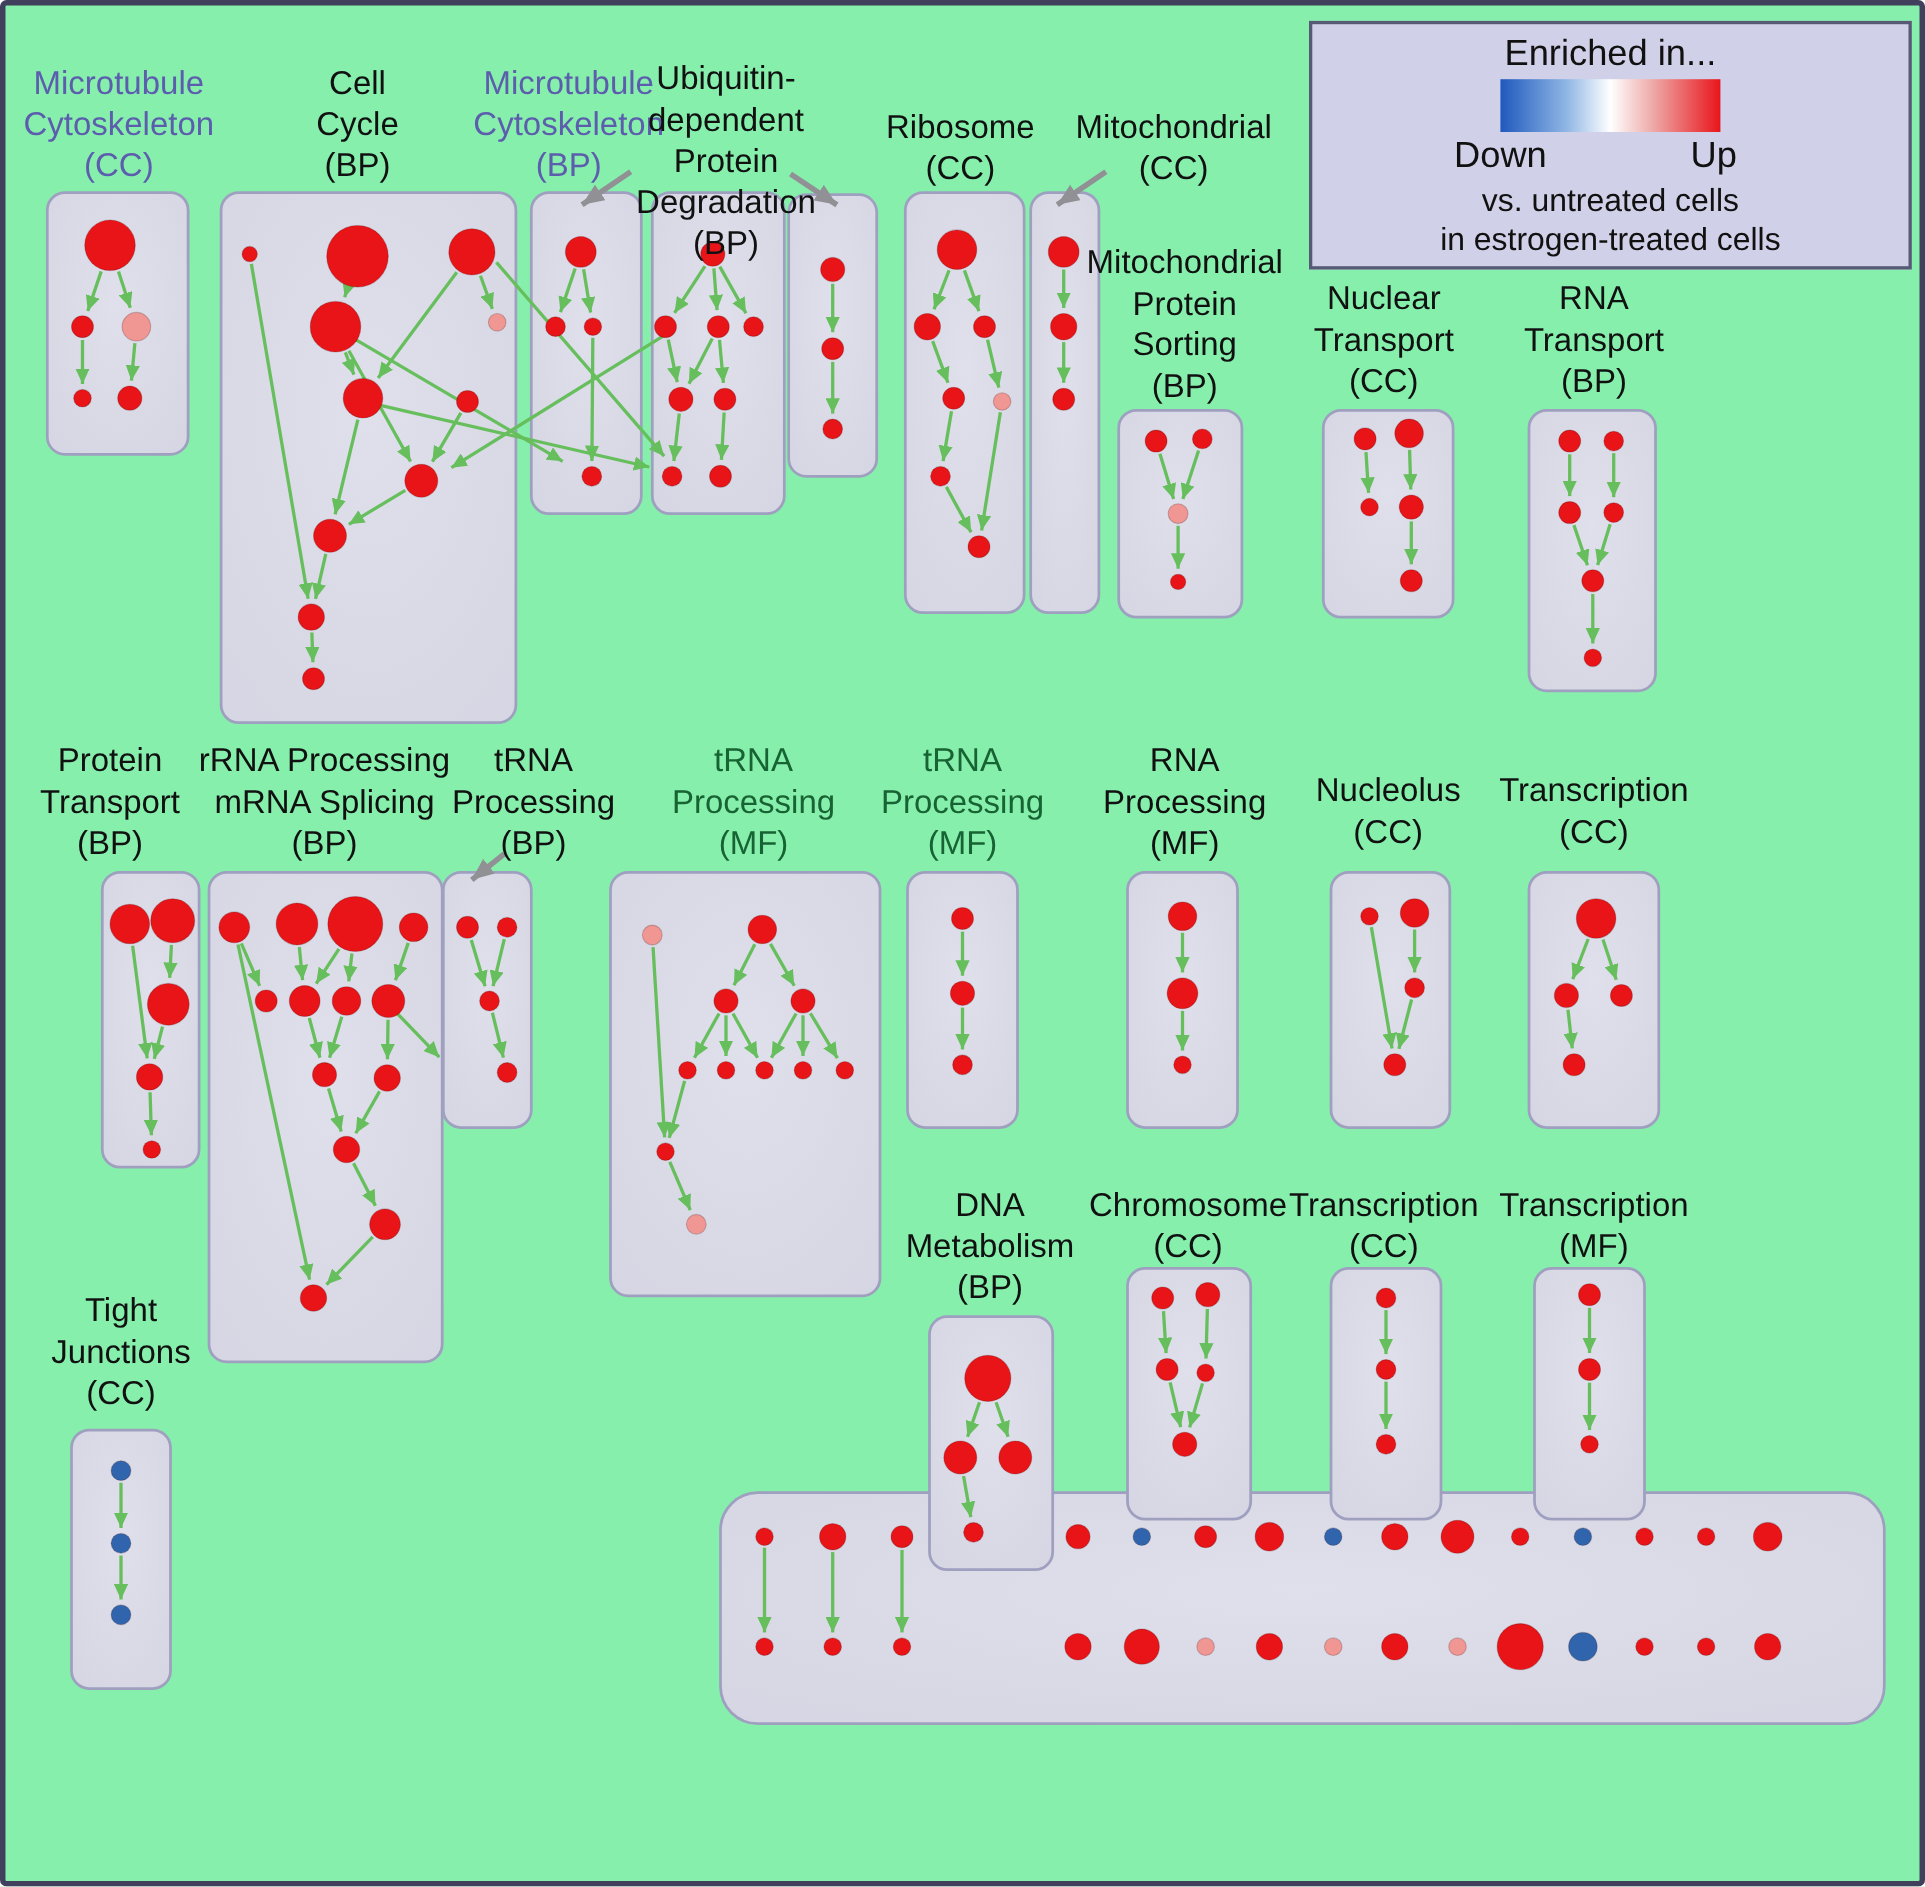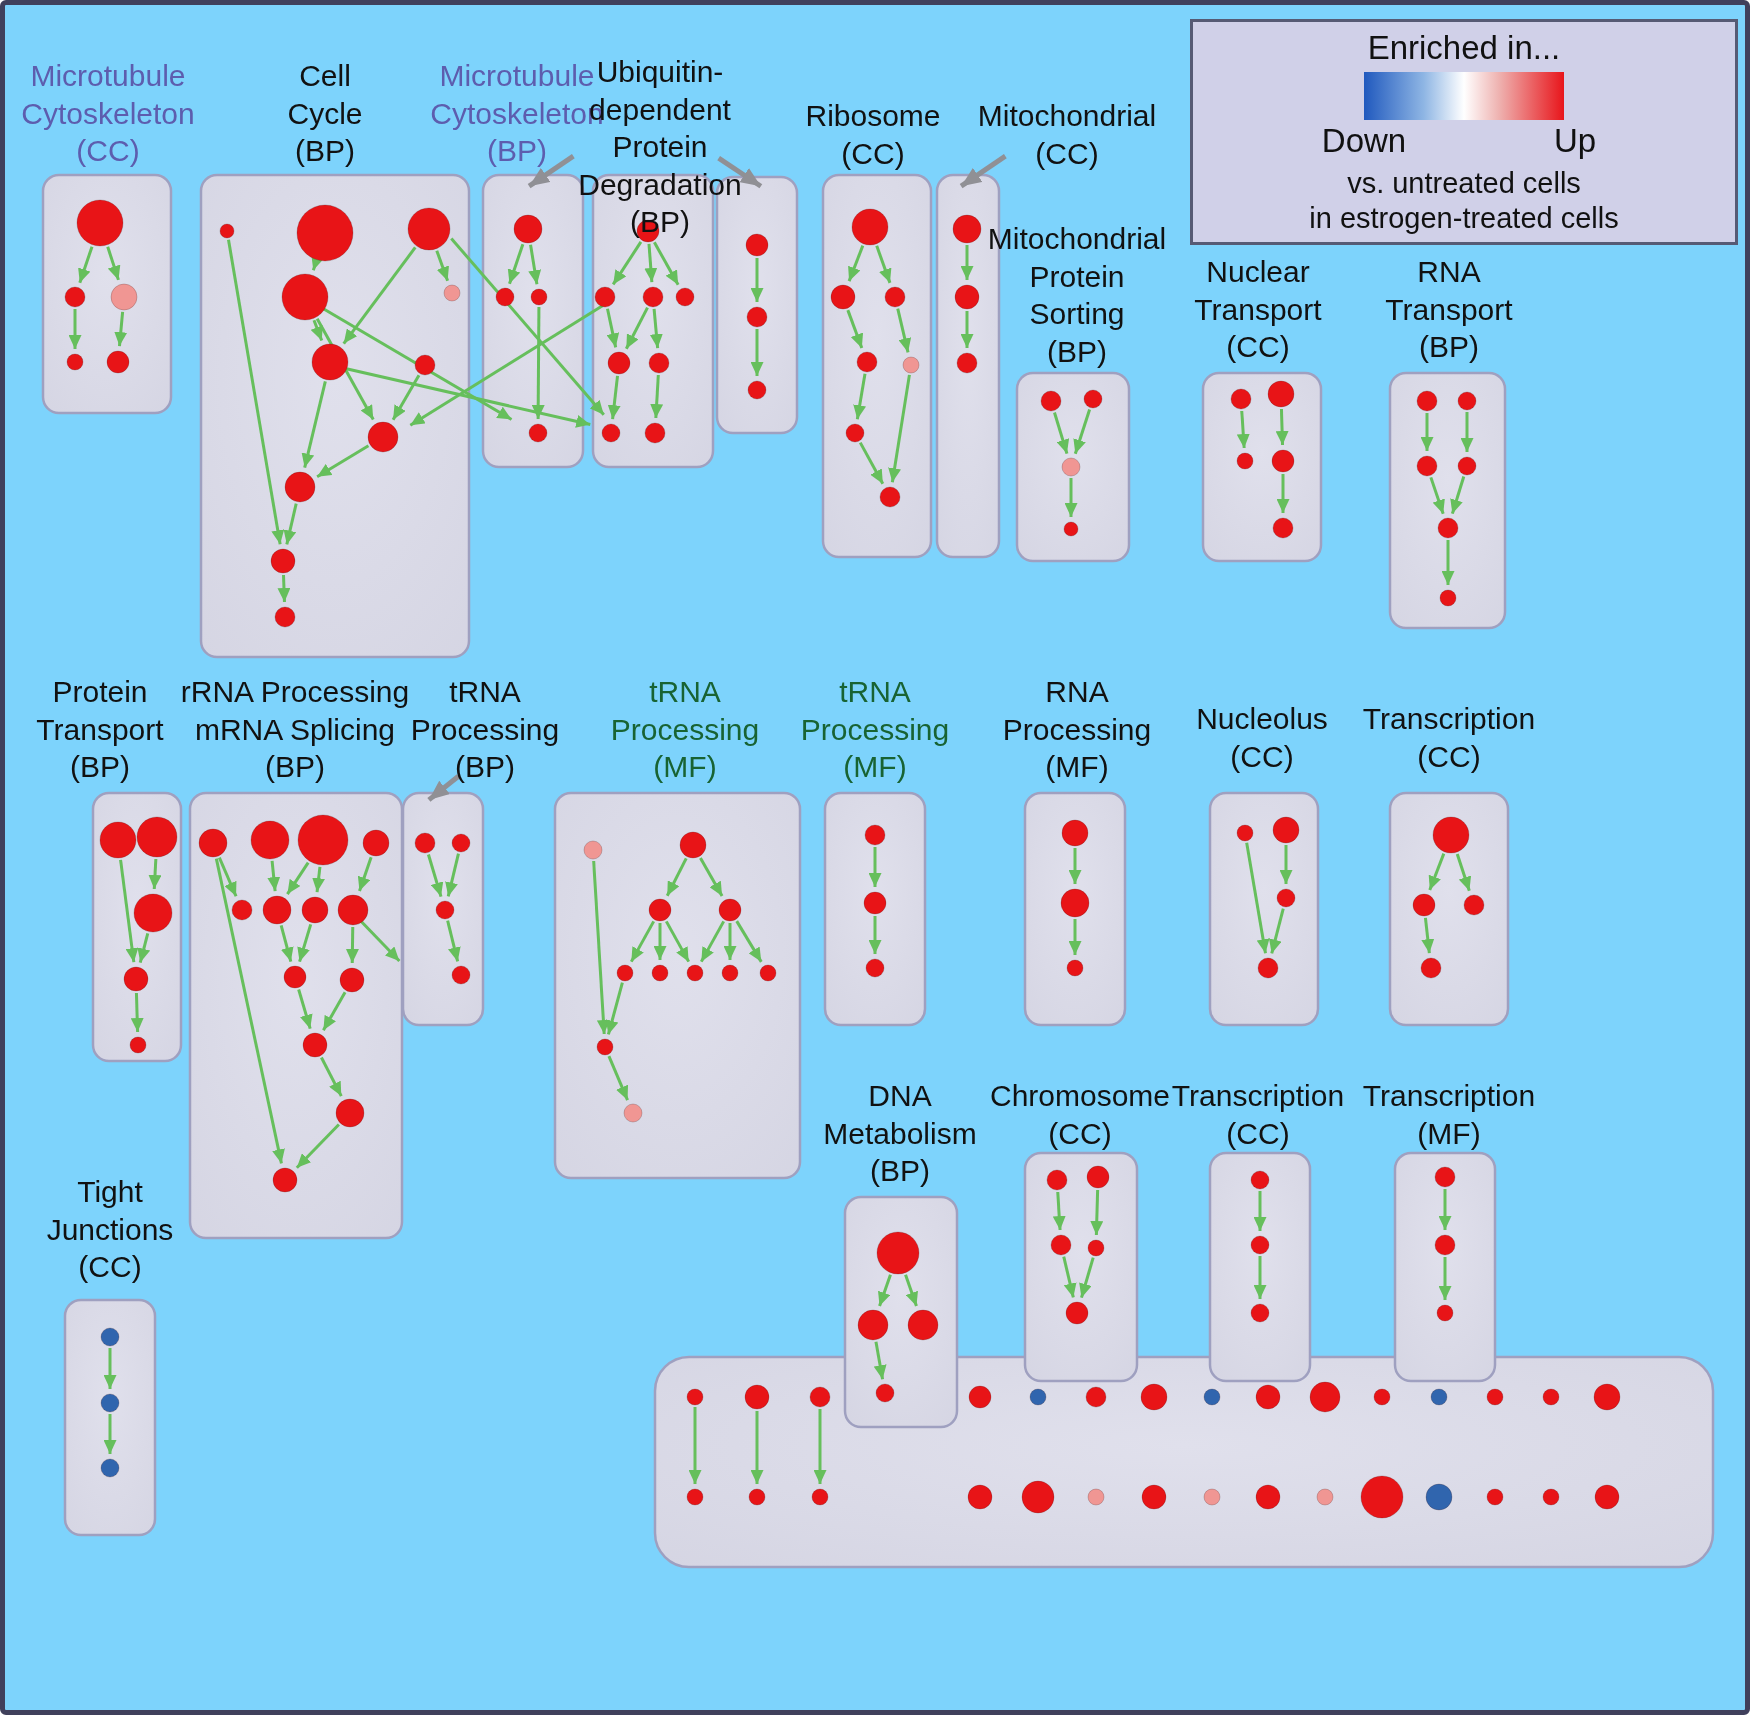--- a/index.html
+++ b/index.html
@@ -17,31 +17,31 @@
   }
   .legend{
     position:absolute;left:1185px;top:14px;width:548px;height:226px;
     box-sizing:border-box;border:3px solid #0f172a;text-align:center;color:#111;
   }
   .legend-title{font-size:33px;margin-top:7px;}
   #legend-gradient-bar{width:200px;height:48px;margin:5px auto 2px auto;}
   .legend-ends{position:relative;height:44px;font-size:33px;}
   .legend-ends span{position:absolute;transform:translateX(-50%);}
   #legend-down{left:171px;}
-  #legend-up{left:382px;}
+  #legend-up{left:365px;}
   .legend-sub{font-size:29px;line-height:1.22;}
   #misc-text{
     position:absolute;left:222px;top:1238px;
     font-size:31px;line-height:1.3;white-space:pre-line;color:#111;text-align:left;
   }
 </style>
 </head>
 <body>
 
-<div id="figure" style="background: #7dd3fc; border-color: rgb(64, 64, 92);">
+<div id="figure" style="background: #86efac; border-color: rgb(64, 64, 92);">
 
   <svg id="diagram-svg" width="1750" height="1715" viewBox="0 0 1750 1715">
       <defs>
         <radialGradient id="boxgrad" cx="50%" cy="42%" r="85%">
           <stop offset="0%" stop-color="#e0e0ec"></stop>
           <stop offset="100%" stop-color="#d4d4e2"></stop>
         </radialGradient>
         <marker id="ah-green" markerWidth="16" markerHeight="13" refX="14" refY="6.5" orient="auto" markerUnits="userSpaceOnUse">
           <path d="M0,0 L14,6.5 L0,13 Z" fill="#66bf5c"></path>
         </marker>

